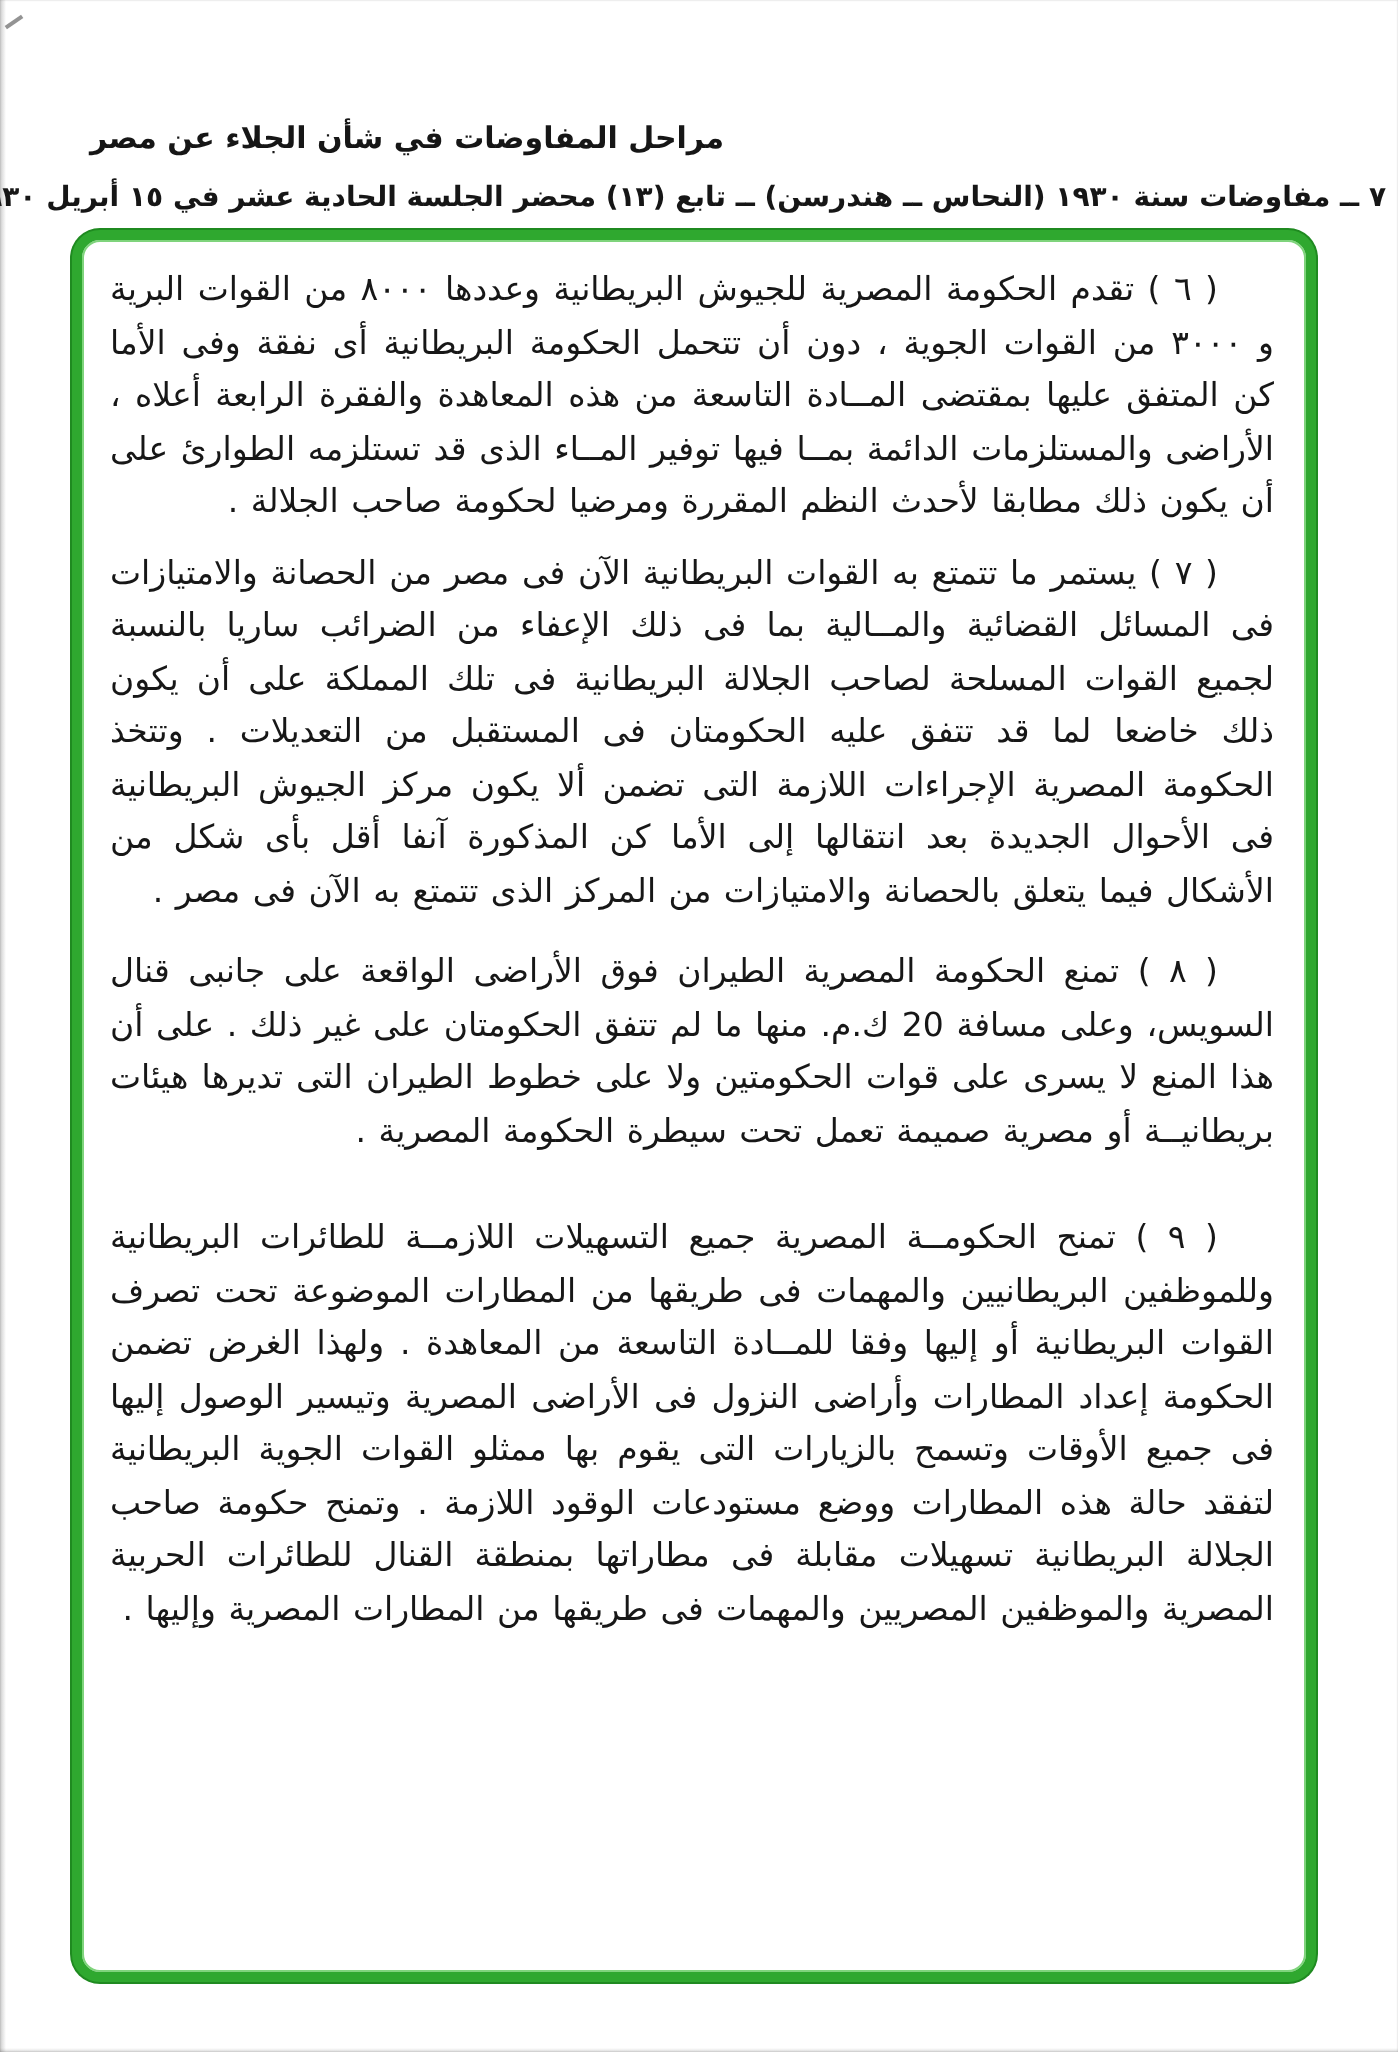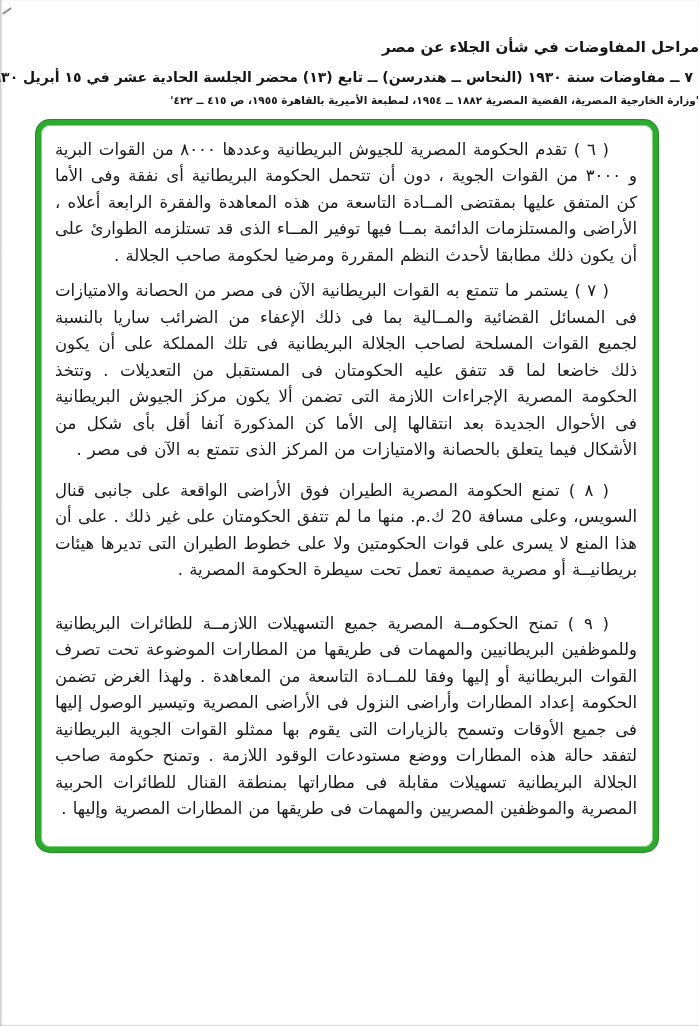--- a/index.html
+++ b/index.html
@@ -31,22 +31,22 @@
     pointer-events: none;
   }
   .scan-mark-topleft {
     position: absolute; left: 2px; top: 10px; width: 10px; height: 2px;
     background: rgba(40,40,40,0.5);
     transform: rotate(-35deg);
     pointer-events: none;
   }
 
   .header {
-    padding-top: 38px;
-    text-align: right;
+    padding-top: 60px;
+    text-align: left;
     margin-left: 45px;
   }
   .doc-title {
     font-size: 15px;
     font-weight: bold;
     margin: 0 0 10px;
     line-height: 1.3;
   }
   .doc-subtitle {
     font-size: 14px;
@@ -58,21 +58,21 @@
   .doc-source {
     font-size: 10.5px;
     font-weight: bold;
     margin: 0 0 12px;
     line-height: 1.4;
   }
 
   .green-box {
     box-sizing: border-box;
     margin: 4px 41px 0 36px;
-    height: 732px;
+    height: 876px;
     border: 5px solid #2fa82f;
     border-radius: 14px;
     box-shadow: 0 0 0 1px #1f8a20, inset 0 0 0 1px #7fd47c;
     padding: 12px 16px 10px 14px;
     background: #ffffff;
     overflow: hidden;
   }
   .green-box p {
     margin: 0;
     font-size: 16.5px;
@@ -91,21 +91,20 @@
 <body>
 
 <div class="page">
   <div class="scan-edge-left"></div>
   <div class="scan-edge-bottom"></div>
   <div class="scan-mark-topleft"></div>
 
   <div class="header">
     <h1 class="doc-title">مراحل المفاوضات في شأن الجلاء عن مصر</h1>
     <div class="doc-subtitle">٧ ــ مفاوضات سنة ١٩٣٠ (النحاس ــ هندرسن) ــ تابع (١٣) محضر الجلسة الحادية عشر في ١٥ أبريل ١٩٣٠</div>
-    <div class="doc-source">'وزارة الخارجية المصرية، القضية المصرية ١٨٨٢ ــ ١٩٥٤، لمطبعة الأميرية بالقاهرة ١٩٥٥، ص ٤١٥ ــ ٤٢٢'</div>
   </div>
 
   <div class="green-box" style="border-color: rgb(47, 168, 47);">
     <p class="gap-s">( ٦ ) تقدم الحكومة المصرية للجيوش البريطانية وعددها ٨٠٠٠ من القوات البرية و ٣٠٠٠ من القوات الجوية ، دون أن تتحمل الحكومة البريطانية أى نفقة وفى الأما كن المتفق عليها بمقتضى المــادة التاسعة من هذه المعاهدة والفقرة الرابعة أعلاه ، الأراضى والمستلزمات الدائمة بمــا فيها توفير المــاء الذى قد تستلزمه الطوارئ على أن يكون ذلك مطابقا لأحدث النظم المقررة ومرضيا لحكومة صاحب الجلالة .</p>
     <p class="gap-m">( ٧ ) يستمر ما تتمتع به القوات البريطانية الآن فى مصر من الحصانة والامتيازات فى المسائل القضائية والمــالية بما فى ذلك الإعفاء من الضرائب ساريا بالنسبة لجميع القوات المسلحة لصاحب الجلالة البريطانية فى تلك المملكة على أن يكون ذلك خاضعا لما قد تتفق عليه الحكومتان فى المستقبل من التعديلات . وتتخذ الحكومة المصرية الإجراءات اللازمة التى تضمن ألا يكون مركز الجيوش البريطانية فى الأحوال الجديدة بعد انتقالها إلى الأما كن المذكورة آنفا أقل بأى شكل من الأشكال فيما يتعلق بالحصانة والامتيازات من المركز الذى تتمتع به الآن فى مصر .</p>
     <p class="gap-l">( ٨ ) تمنع الحكومة المصرية الطيران فوق الأراضى الواقعة على جانبى قنال السويس، وعلى مسافة 20 ك.م. منها ما لم تتفق الحكومتان على غير ذلك . على أن هذا المنع لا يسرى على قوات الحكومتين ولا على خطوط الطيران التى تديرها هيئات بريطانيــة أو مصرية صميمة تعمل تحت سيطرة الحكومة المصرية .</p>
     <p>( ٩ ) تمنح الحكومــة المصرية جميع التسهيلات اللازمــة للطائرات البريطانية وللموظفين البريطانيين والمهمات فى طريقها من المطارات الموضوعة تحت تصرف القوات البريطانية أو إليها وفقا للمــادة التاسعة من المعاهدة . ولهذا الغرض تضمن الحكومة إعداد المطارات وأراضى النزول فى الأراضى المصرية وتيسير الوصول إليها فى جميع الأوقات وتسمح بالزيارات التى يقوم بها ممثلو القوات الجوية البريطانية لتفقد حالة هذه المطارات ووضع مستودعات الوقود اللازمة . وتمنح حكومة صاحب الجلالة البريطانية تسهيلات مقابلة فى مطاراتها بمنطقة القنال للطائرات الحربية المصرية والموظفين المصريين والمهمات فى طريقها من المطارات المصرية وإليها .</p>
   </div>
 </div>
 

